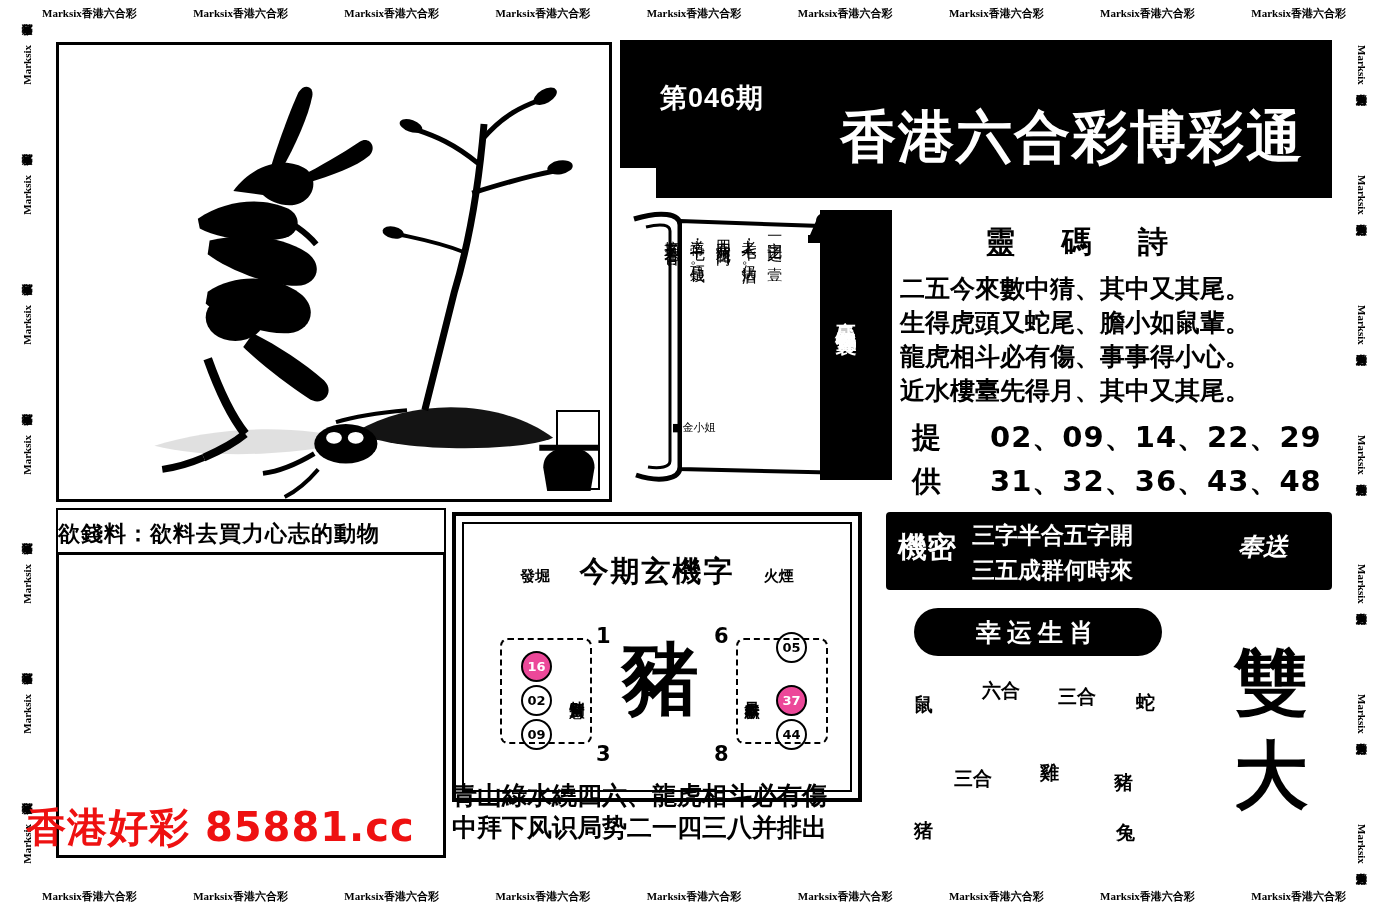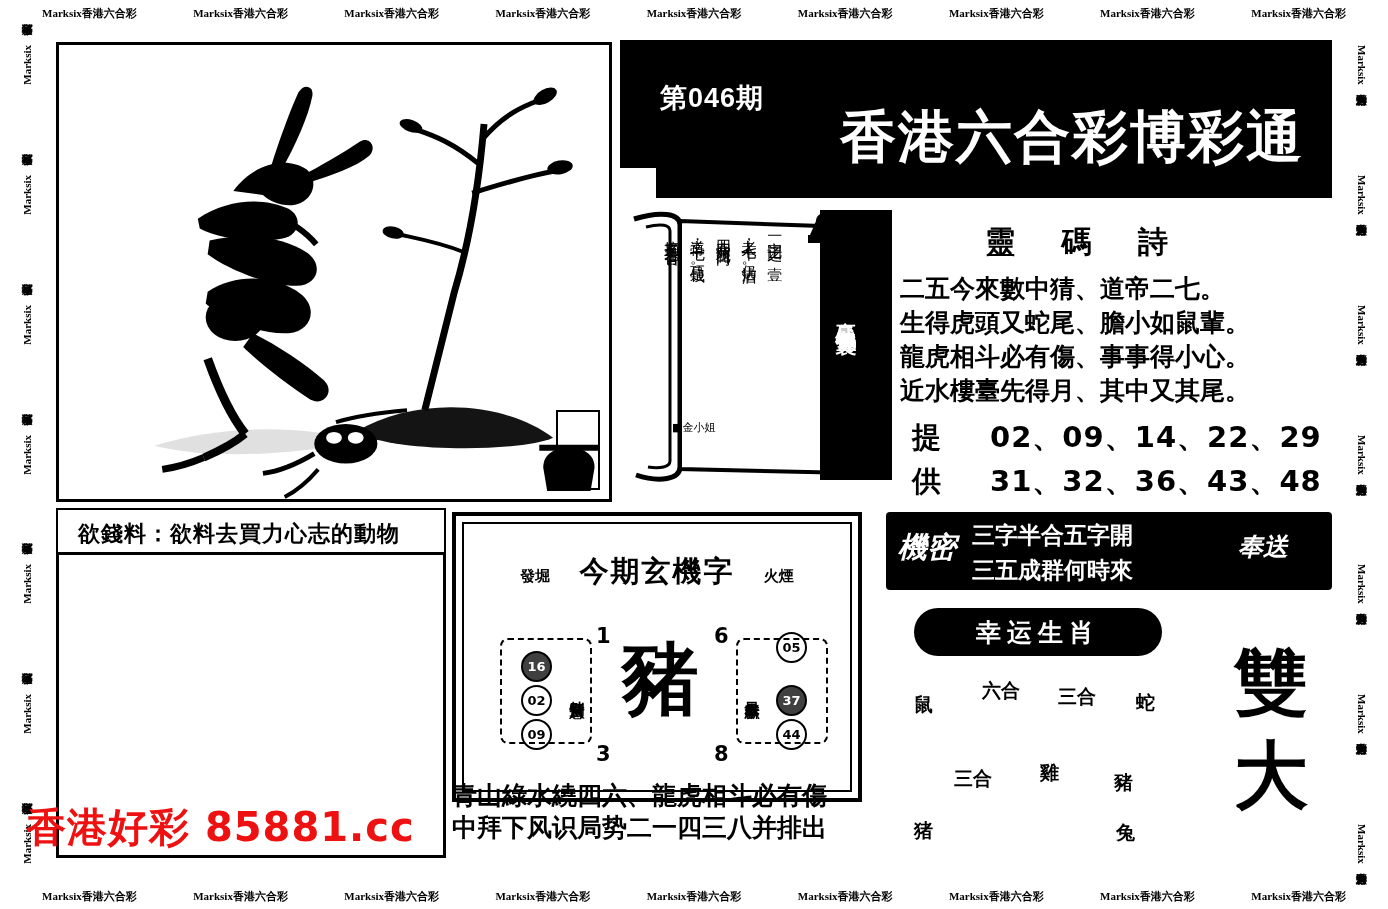--- a/index.html
+++ b/index.html
@@ -229,21 +229,20 @@
     border-radius: 4px;
   }
   #secret-label {
     position: absolute;
     left: 898px;
     top: 528px;
     color: #fff;
     font-family: "DejaVu Serif", serif;
     font-weight: bold;
     font-size: 29px;
-    font-style: italic;
   }
   #secret-lines {
     position: absolute;
     left: 972px;
     top: 518px;
     color: #fff;
     font-family: "DejaVu Serif", serif;
     font-weight: bold;
     font-size: 23px;
     line-height: 1.5;
@@ -312,21 +311,21 @@
   #qian-banner {
     position: absolute;
     left: 56px;
     top: 508px;
     width: 390px;
     height: 52px;
     border: 2px solid #000;
     box-sizing: border-box;
     display: flex;
     align-items: center;
-    padding-left: 20px;
+    padding-left: 0;
     font-family: "DejaVu Sans", sans-serif;
     font-weight: bold;
     font-size: 22px;
     color: #000;
     letter-spacing: 1px;
     white-space: nowrap;
   }
 
   
   #lower-box {
@@ -415,21 +414,21 @@
     height: 27px;
     border-radius: 50%;
     border: 2px solid #000;
     display: flex;
     align-items: center;
     justify-content: center;
     font-family: "DejaVu Sans", sans-serif;
     font-weight: bold;
     font-size: 13px;
   }
-  .ball.filled { background: #404040; color: #fff; margin-top: 19px; }
+  .ball.filled { background: #ec4899; color: #fff; margin-top: 19px; }
   .corner-num {
     position: absolute;
     font-family: "DejaVu Sans", sans-serif;
     font-weight: bold;
     font-size: 21px;
     color: #000;
   }
   #cn1 { left: 596px; top: 624px; }
   #cn6 { left: 714px; top: 624px; }
   #cn3 { left: 596px; top: 742px; }
@@ -609,21 +608,21 @@
     <div class="v-text">摘来三九君肯否。</div>
   </div>
   <div id="scroll-sign">■金小姐</div>
 
   <div id="black-panel">
     <div class="pv">赢钱锦囊</div>
   </div>
 
   <div id="poem-title">靈 碼 詩</div>
   <div id="poem-lines">
-    <div>二五今來數中猜、道帝二七。</div>
+    <div>二五今來數中猜、其中又其尾。</div>
     <div>生得虎頭又蛇尾、膽小如鼠輩。</div>
     <div>龍虎相斗必有傷、事事得小心。</div>
     <div>近水樓臺先得月、其中又其尾。</div>
   </div>
 
   <div id="numbers-block">
     <div class="num-row">
       <span class="lbl">提</span>
       <span class="vals">02、09、14、22、29</span>
     </div>

